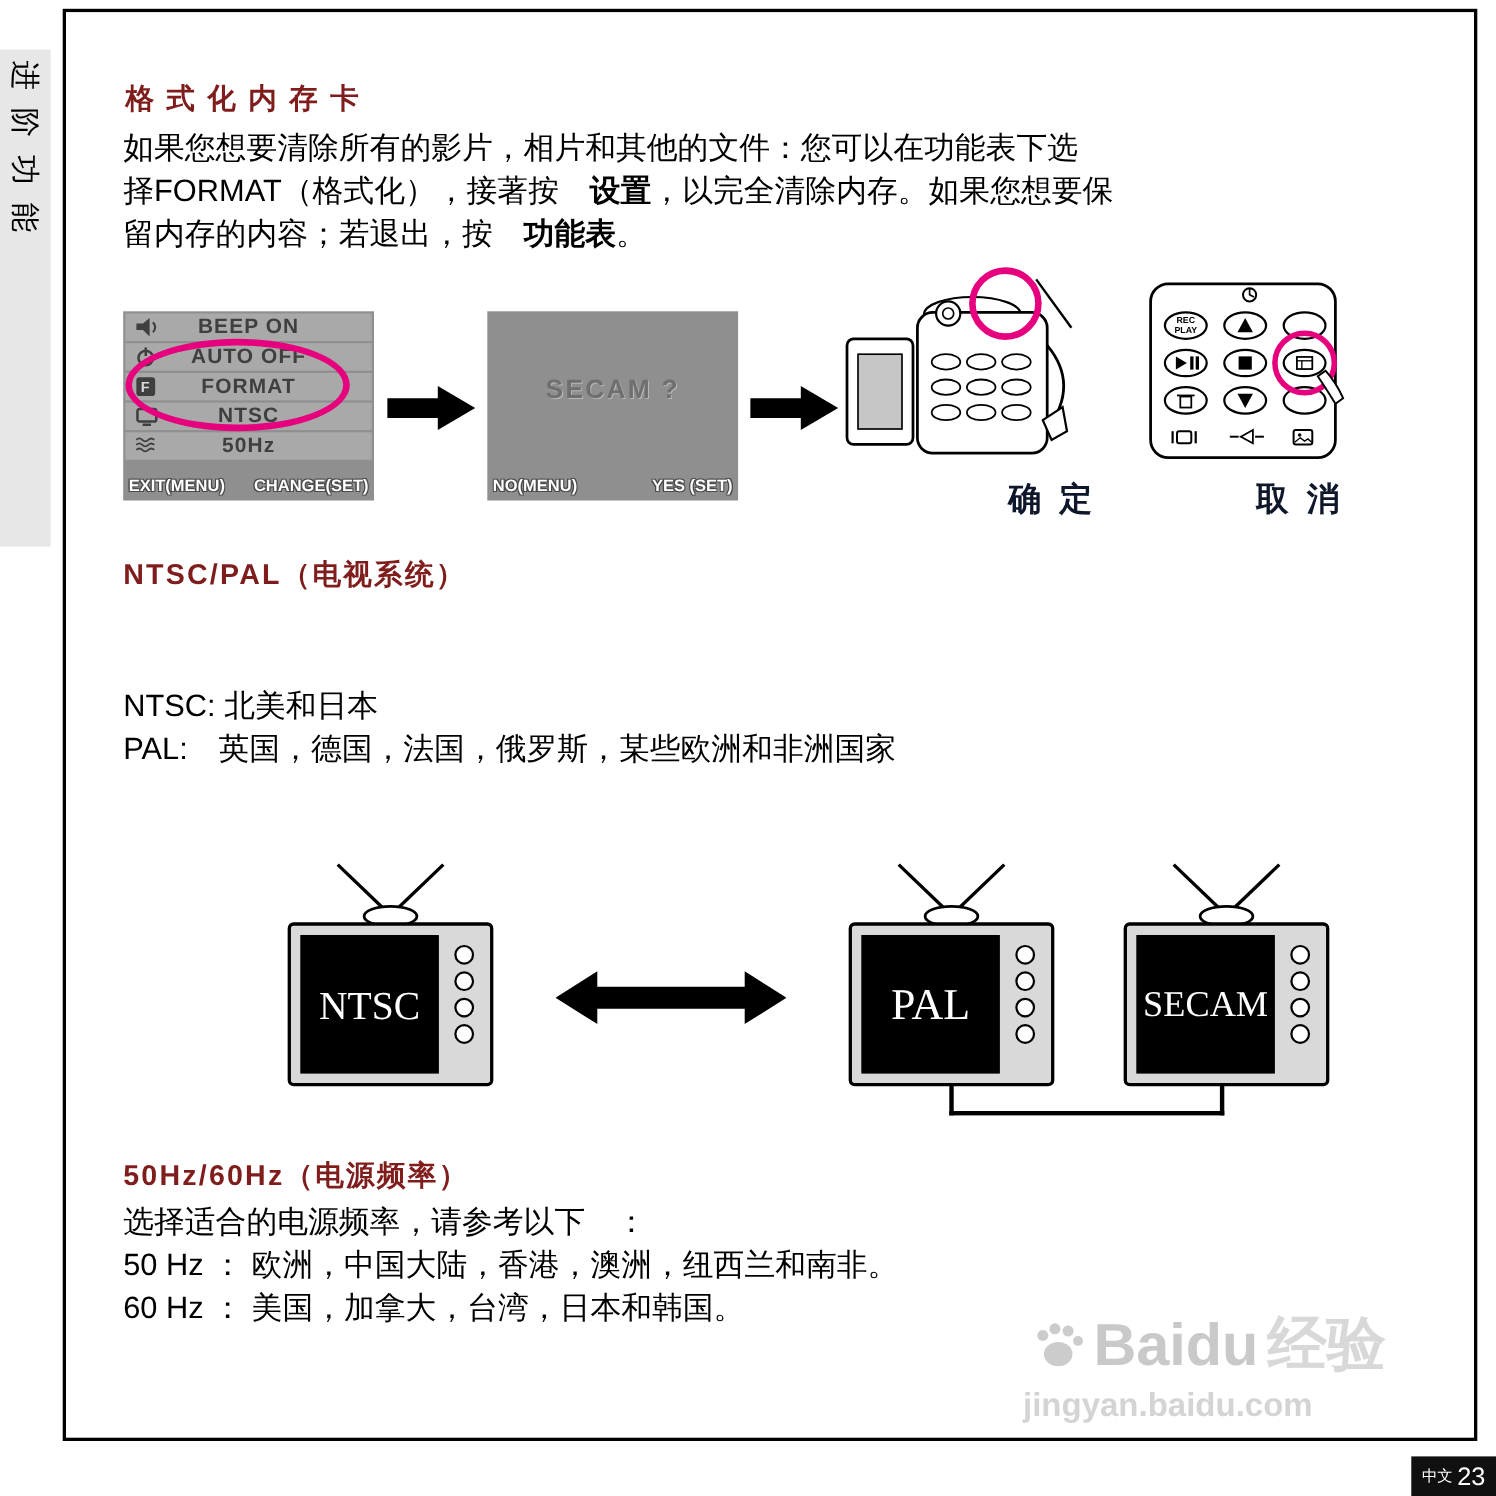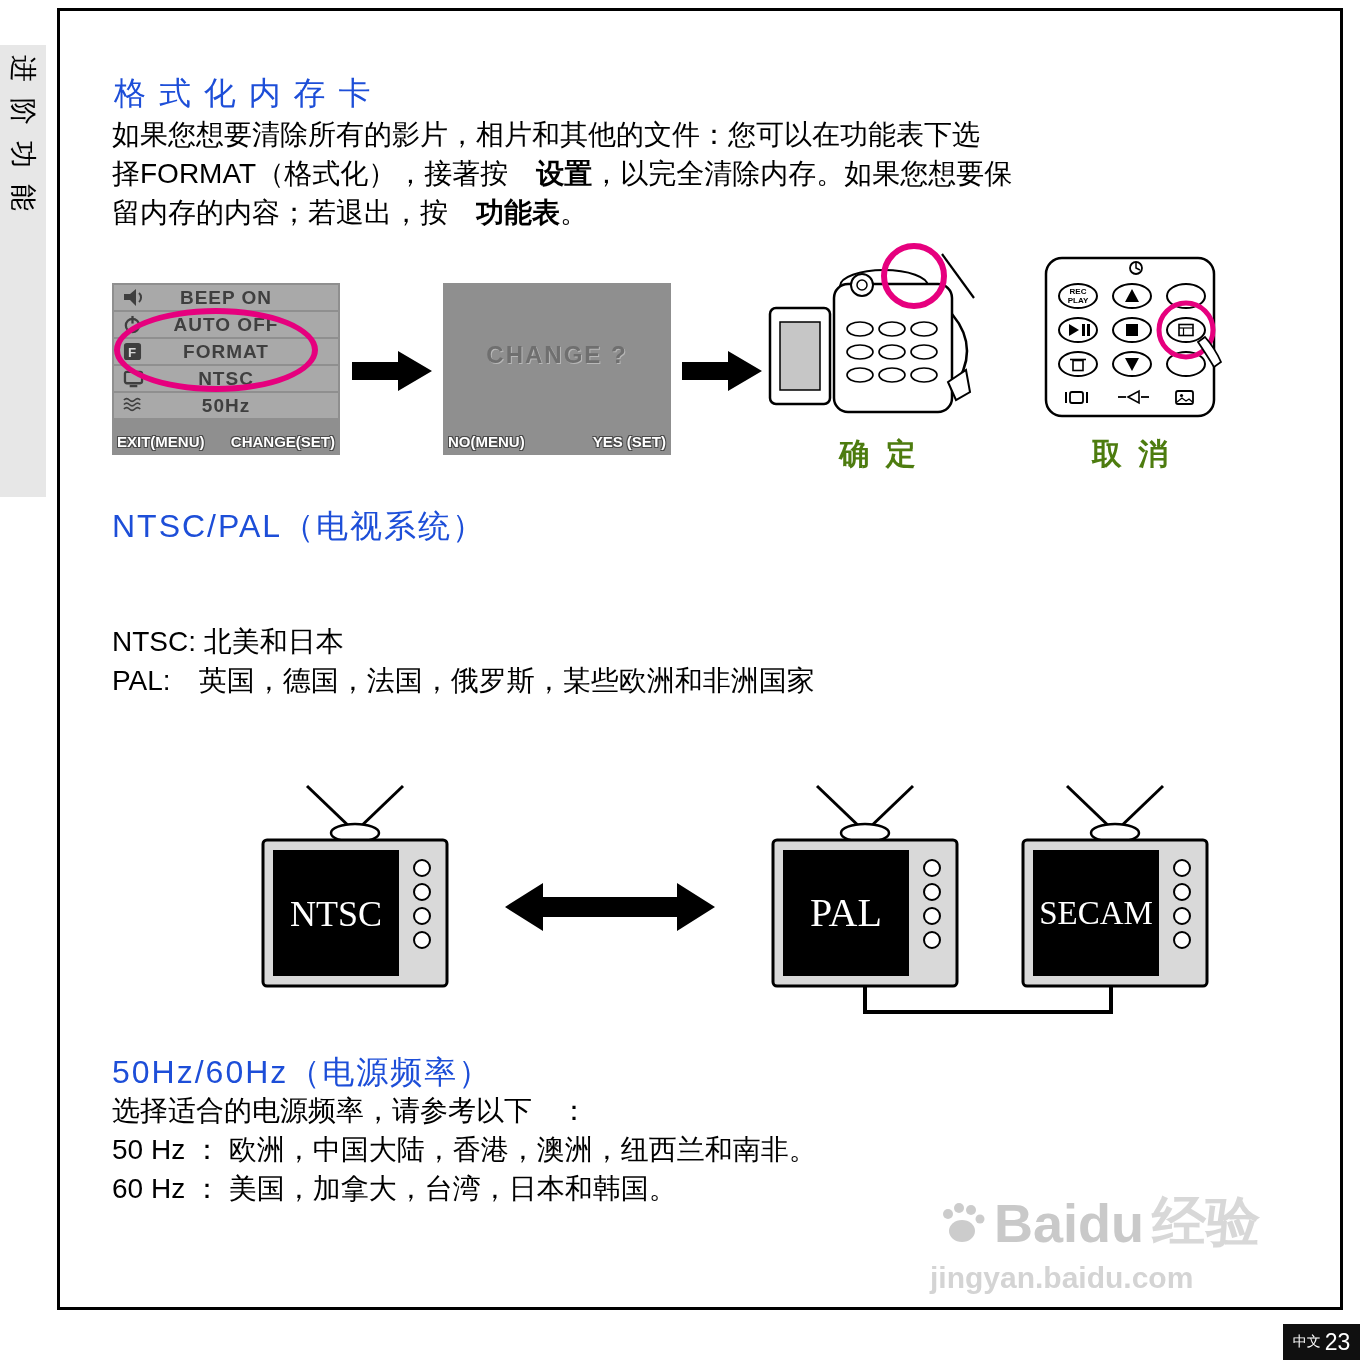--- a/index.html
+++ b/index.html
@@ -1,35 +1,35 @@
 <!DOCTYPE html>
 <html><head>
 <meta charset="utf-8">
 <style>
   html,body{margin:0;padding:0;background:#fff;}
   body{font-family:"Liberation Sans","DejaVu Sans",sans-serif;}
   .page{position:relative;width:1360px;height:1360px;background:#fff;overflow:hidden;}
   .frame{position:absolute;left:57px;top:8px;width:1286px;height:1302px;border:3px solid #000;box-sizing:border-box;}
   .side-tab{position:absolute;left:0;top:45px;width:46px;height:452px;background:#e7e7e7;text-align:center;}
   .side-tab span{display:inline-block;margin-top:10px;writing-mode:vertical-rl;text-orientation:sideways;font-size:27px;letter-spacing:16px;color:#000;}
-  .t-title{position:absolute;font-weight:normal;font-size:32px;color:#1d4ed8;white-space:nowrap;letter-spacing:2px;}
+  .t-title{position:absolute;font-weight:bold;font-size:26px;color:#7f1d1d;white-space:nowrap;letter-spacing:2px;}
   .t-line{position:absolute;font-size:28px;color:#000;white-space:nowrap;}
   .t-line b{font-weight:bold;}
   .lcd{position:absolute;background:#8f8f8f;box-sizing:border-box;}
   .menu-screen{left:112px;top:283px;width:228px;height:172px;padding:2px;}
   .menu-row{position:relative;height:25px;margin-bottom:2px;background:#a9a9a9;display:flex;align-items:center;justify-content:center;font-weight:bold;font-size:19px;color:#3f3f3f;letter-spacing:1px;}
   .menu-row .mi{position:absolute;left:9px;top:3px;}
   .lcd-footer{position:absolute;left:5px;right:5px;bottom:5px;display:flex;justify-content:space-between;font-size:15px;font-weight:bold;color:#fff;
     text-shadow:1px 1px 0 #4a4a4a,-1px -1px 0 #4a4a4a,1px -1px 0 #4a4a4a,-1px 1px 0 #4a4a4a;}
   .ellipse-hl{position:absolute;left:2px;top:25px;width:204px;height:84px;box-sizing:border-box;border:6px solid #e6007e;border-radius:50%;}
   .confirm-screen{left:443px;top:283px;width:228px;height:172px;}
   .confirm-prompt{position:absolute;left:0;right:0;top:58px;text-align:center;font-size:24px;font-weight:bold;color:#6f6f6f;letter-spacing:2px;text-shadow:1px 1px 0 #b8b8b8;}
   .arrow{position:absolute;}
   .figure{position:absolute;overflow:visible;}
-  .fig-label{position:absolute;font-size:30px;color:#4d7c0f;text-align:center;font-weight:600;letter-spacing:4px;}
+  .fig-label{position:absolute;font-size:30px;color:#0f172a;text-align:right;font-weight:600;letter-spacing:4px;}
   .bracket{position:absolute;border-left:4px solid #000;border-right:4px solid #000;border-bottom:4px solid #000;box-sizing:border-box;}
   .pagenum{position:absolute;left:1283px;top:1324px;width:77px;height:36px;background:#101010;color:#fff;display:flex;align-items:center;justify-content:center;gap:4px;}
   .pagenum .pl{font-size:14px;}
   .pagenum .pn{font-size:23px;}
   .watermark{position:absolute;left:930px;top:1186px;width:330px;text-align:left;color:#c9c9c9;}
   .wm-brand{font-size:54px;font-weight:bold;display:flex;align-items:center;justify-content:flex-end;gap:8px;color:#c9c9c9;}
   .wm-cn{color:#d8d8d8;}
   .wm-url{font-size:30px;font-weight:bold;color:#d4d4d4;margin-top:2px;}
 </style>
 </head>
@@ -90,21 +90,21 @@
       <span>CHANGE(SET)</span>
     </div>
     <div class="ellipse-hl"></div>
   </div>
 
   <svg class="arrow" style="left:352px;top:349px;" width="80" height="44" viewBox="0 0 80 44">
     <polygon points="0,13 46,13 46,2 80,22 46,42 46,31 0,31" fill="#000"></polygon>
   </svg>
 
   <div class="lcd confirm-screen">
-    <div class="confirm-prompt">CHANGE ?</div>
+    <div class="confirm-prompt">SECAM ?</div>
     <div class="lcd-footer">
       <span>NO(MENU)</span>
       <span>YES (SET)</span>
     </div>
   </div>
 
   <svg class="arrow" style="left:682px;top:349px;" width="80" height="44" viewBox="0 0 80 44">
     <polygon points="0,13 46,13 46,2 80,22 46,42 46,31 0,31" fill="#000"></polygon>
   </svg>
 

